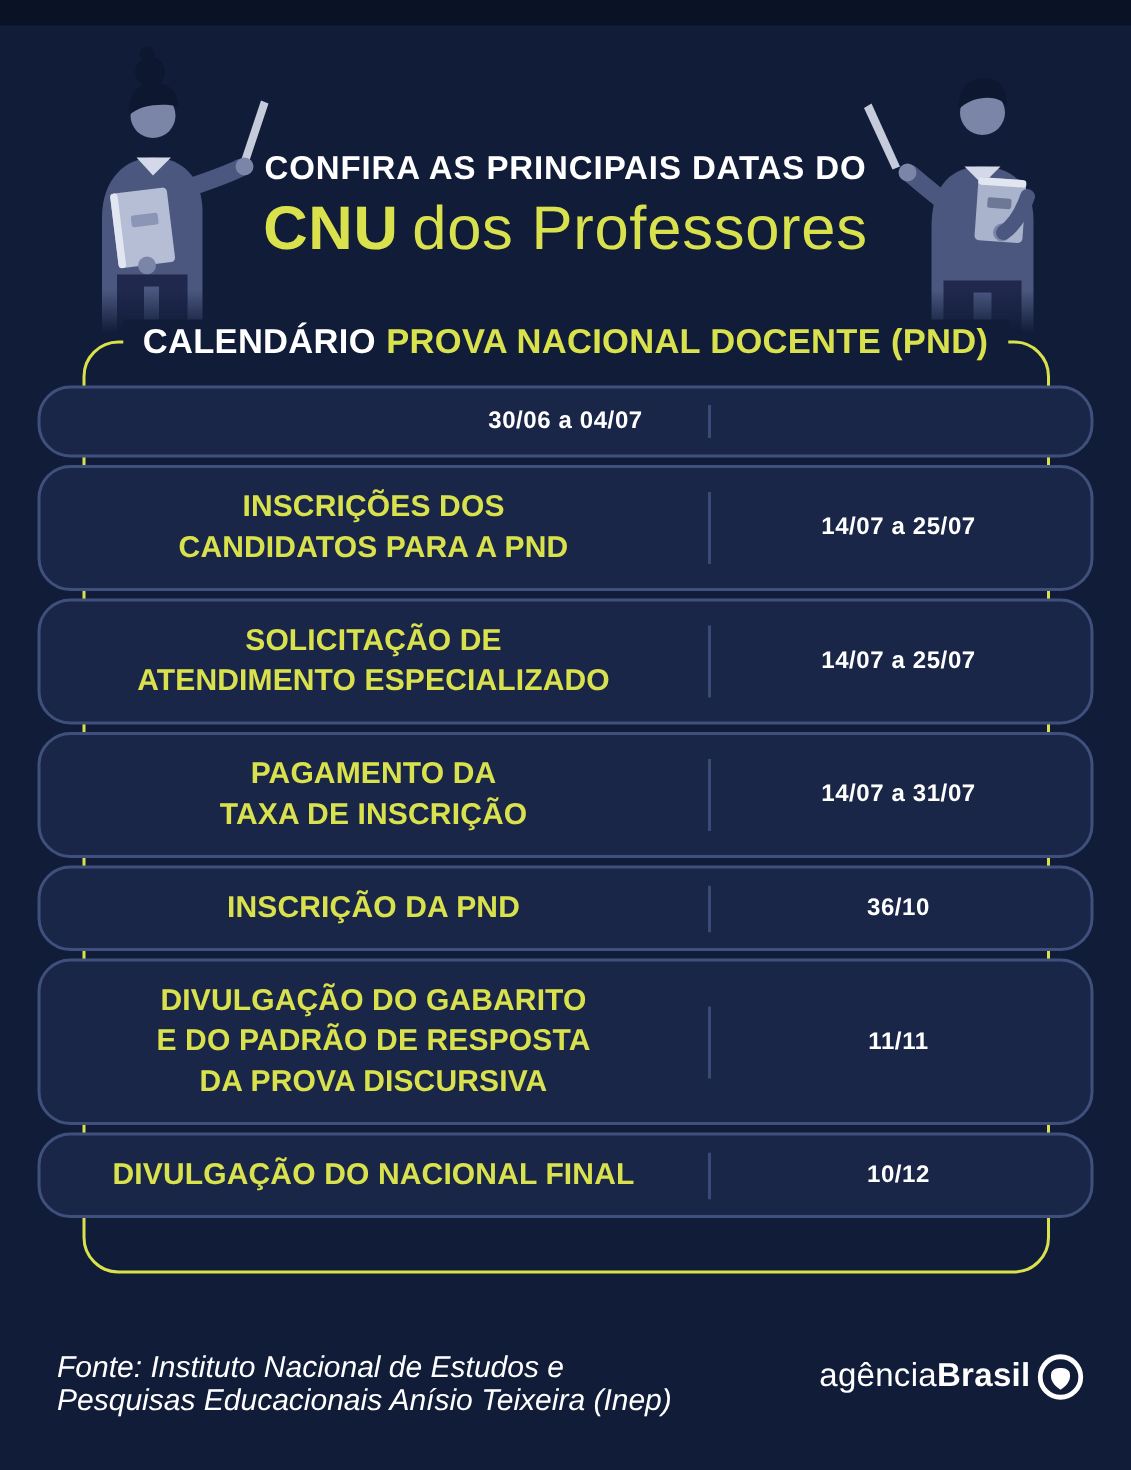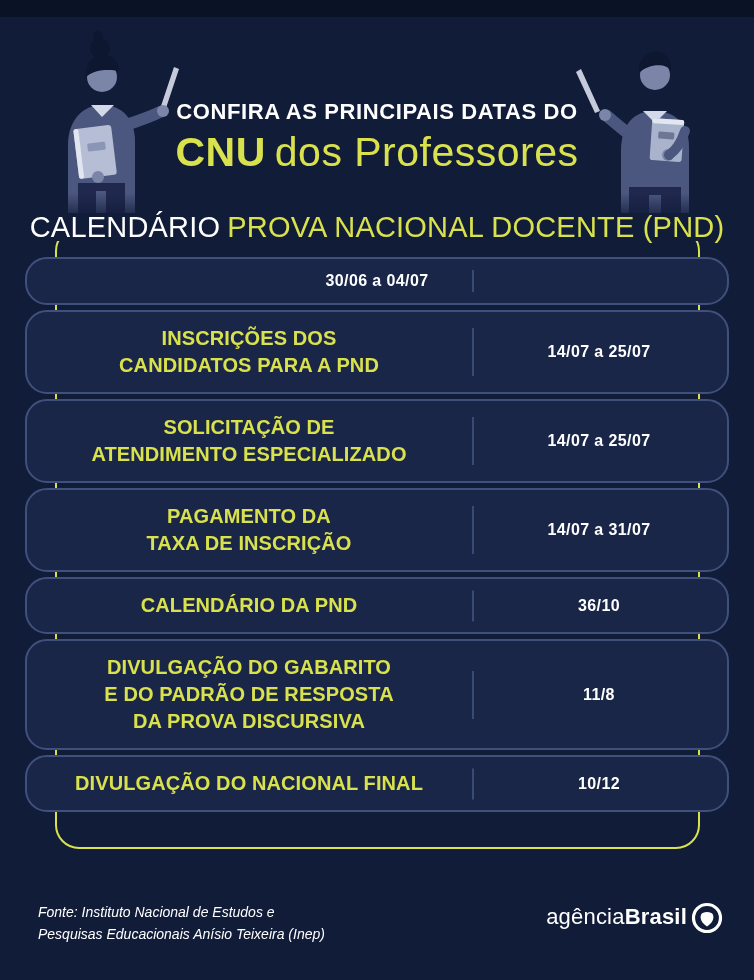--- a/index.html
+++ b/index.html
@@ -34,21 +34,21 @@
   .main-title .strong{font-weight:800;letter-spacing:0.5px;}
   .main-title .rest{font-weight:400;margin-left:9px;letter-spacing:0.5px;}
 
   .frame{
     position:absolute;left:55px;top:210px;width:645px;height:622px;
     border:2px solid var(--accent);border-radius:24px;
   }
   .frame-label{
     position:absolute;top:196px;left:50%;transform:translateX(-50%);
     background:var(--bg);padding:0 13px;white-space:nowrap;
-    font-size:29px;font-weight:400;line-height:28px;letter-spacing:0.2px;
+    font-size:23px;font-weight:700;line-height:28px;letter-spacing:0.2px;
   }
   .frame-label .fl-white{color:#ffffff;margin-right:7px;}
   .frame-label .fl-accent{color:var(--accent);}
 
   .rows{
     position:absolute;left:25px;top:240px;width:704px;
     display:flex;flex-direction:column;gap:5px;
   }
   .row{
     position:relative;display:flex;align-items:center;
@@ -66,21 +66,21 @@
     width:2px;height:calc(100% - 22px);max-height:48px;
     background:var(--divider);
   }
   .row-date{
     flex:1;text-align:center;
     color:#ffffff;font-weight:700;font-size:16px;letter-spacing:0.4px;
   }
 
   .footer-source{
     position:absolute;left:38px;top:884px;
-    color:#ffffff;font-style:italic;font-size:14px;line-height:22px;font-weight:400;
+    color:#ffffff;font-style:italic;font-size:20px;line-height:22px;font-weight:400;
   }
   .logo{
     position:absolute;right:30px;top:884px;
     display:flex;align-items:flex-start;color:#ffffff;font-size:22px;line-height:32px;
   }
   .logo-light{font-weight:300;letter-spacing:0.2px;}
   .logo-bold{font-weight:800;letter-spacing:0.2px;}
   .logo-icon{margin-left:3px;display:block;}
 </style>
 </head>
@@ -176,29 +176,29 @@
       <div class="row-date">14/07 a 25/07</div>
     </div>
 
     <div class="row">
       <div class="row-label">PAGAMENTO DA<br>TAXA DE INSCRIÇÃO</div>
       <div class="row-divider"></div>
       <div class="row-date">14/07 a 31/07</div>
     </div>
 
     <div class="row">
-      <div class="row-label">CALENDÁRIO DA PND</div>
+      <div class="row-label">INSCRIÇÃO DA PND</div>
       <div class="row-divider"></div>
       <div class="row-date">36/10</div>
     </div>
 
     <div class="row">
       <div class="row-label">DIVULGAÇÃO DO GABARITO<br>E DO PADRÃO DE RESPOSTA<br>DA PROVA DISCURSIVA</div>
       <div class="row-divider"></div>
-      <div class="row-date">11/8</div>
+      <div class="row-date">11/11</div>
     </div>
 
     <div class="row">
       <div class="row-label">DIVULGAÇÃO DO NACIONAL FINAL</div>
       <div class="row-divider"></div>
       <div class="row-date">10/12</div>
     </div>
   </div>
 
   <div class="footer-source">

